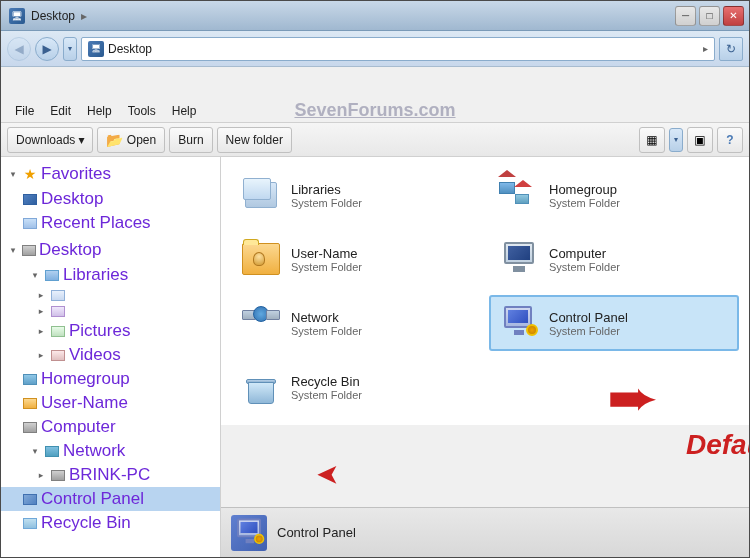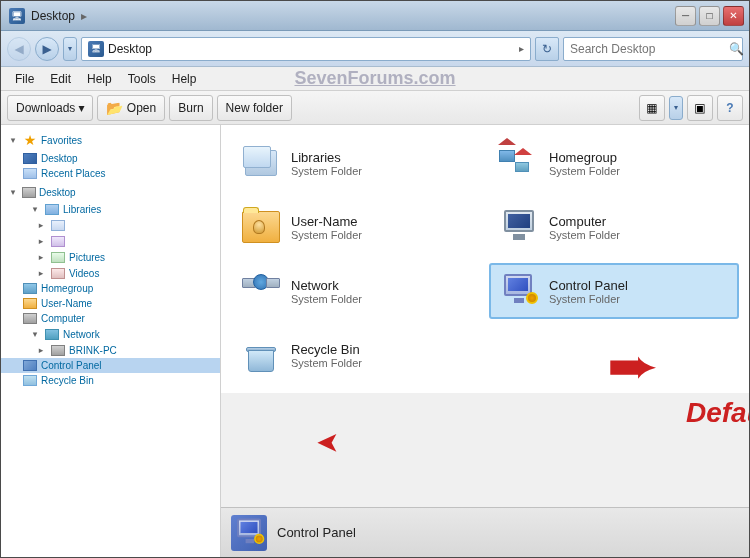--- a/index.html
+++ b/index.html
@@ -194,20 +194,21 @@
 
     
     .menu-bar {
       height: 24px;
       background: #f0f0f0;
       display: flex;
       align-items: center;
       padding: 0 6px;
       border-bottom: 1px solid #d0d0d0;
       position: relative;
+      margin-top: 32px;
     }
 
     .menu-item {
       padding: 2px 8px;
       font-size: 12px;
       color: #222;
       cursor: pointer;
     }
 
     .watermark {
@@ -318,22 +319,22 @@
       height: 16px;
       color: #f0a000;
       font-size: 14px;
       display: flex;
       align-items: center;
       justify-content: center;
       flex-shrink: 0;
     }
 
     .nav-label {
-      font-size: 10px;
-      color: #0369a1;
+      font-size: 17px;
+      color: #6d28d9;
       flex: 1;
     }
 
     .nav-item {
       display: flex;
       align-items: center;
       padding: 2px 6px 2px 22px;
       cursor: pointer;
       gap: 4px;
     }
@@ -823,24 +824,20 @@
   <div class="nav-bar">
     <div class="nav-btn disabled">◀</div>
     <div class="nav-btn">▶</div>
     <div class="nav-dropdown">▾</div>
     <div class="address-bar">
       <div class="address-icon">🖥</div>
       <span class="address-text">Desktop</span>
       <span class="address-arrow">▸</span>
     </div>
     <div class="refresh-btn">↻</div>
-    <div class="search-bar">
-      <input class="search-input" placeholder="Search Desktop" style="">
-      <span class="search-icon-btn">🔍</span>
-    </div>
   </div>
 
   <div class="menu-bar">
     <span class="menu-item">File</span>
     <span class="menu-item">Edit</span>
     <span class="menu-item">Help</span>
     <span class="menu-item">Tools</span>
     <span class="menu-item">Help</span>
     <div class="watermark">SevenForums.com</div>
   </div>

